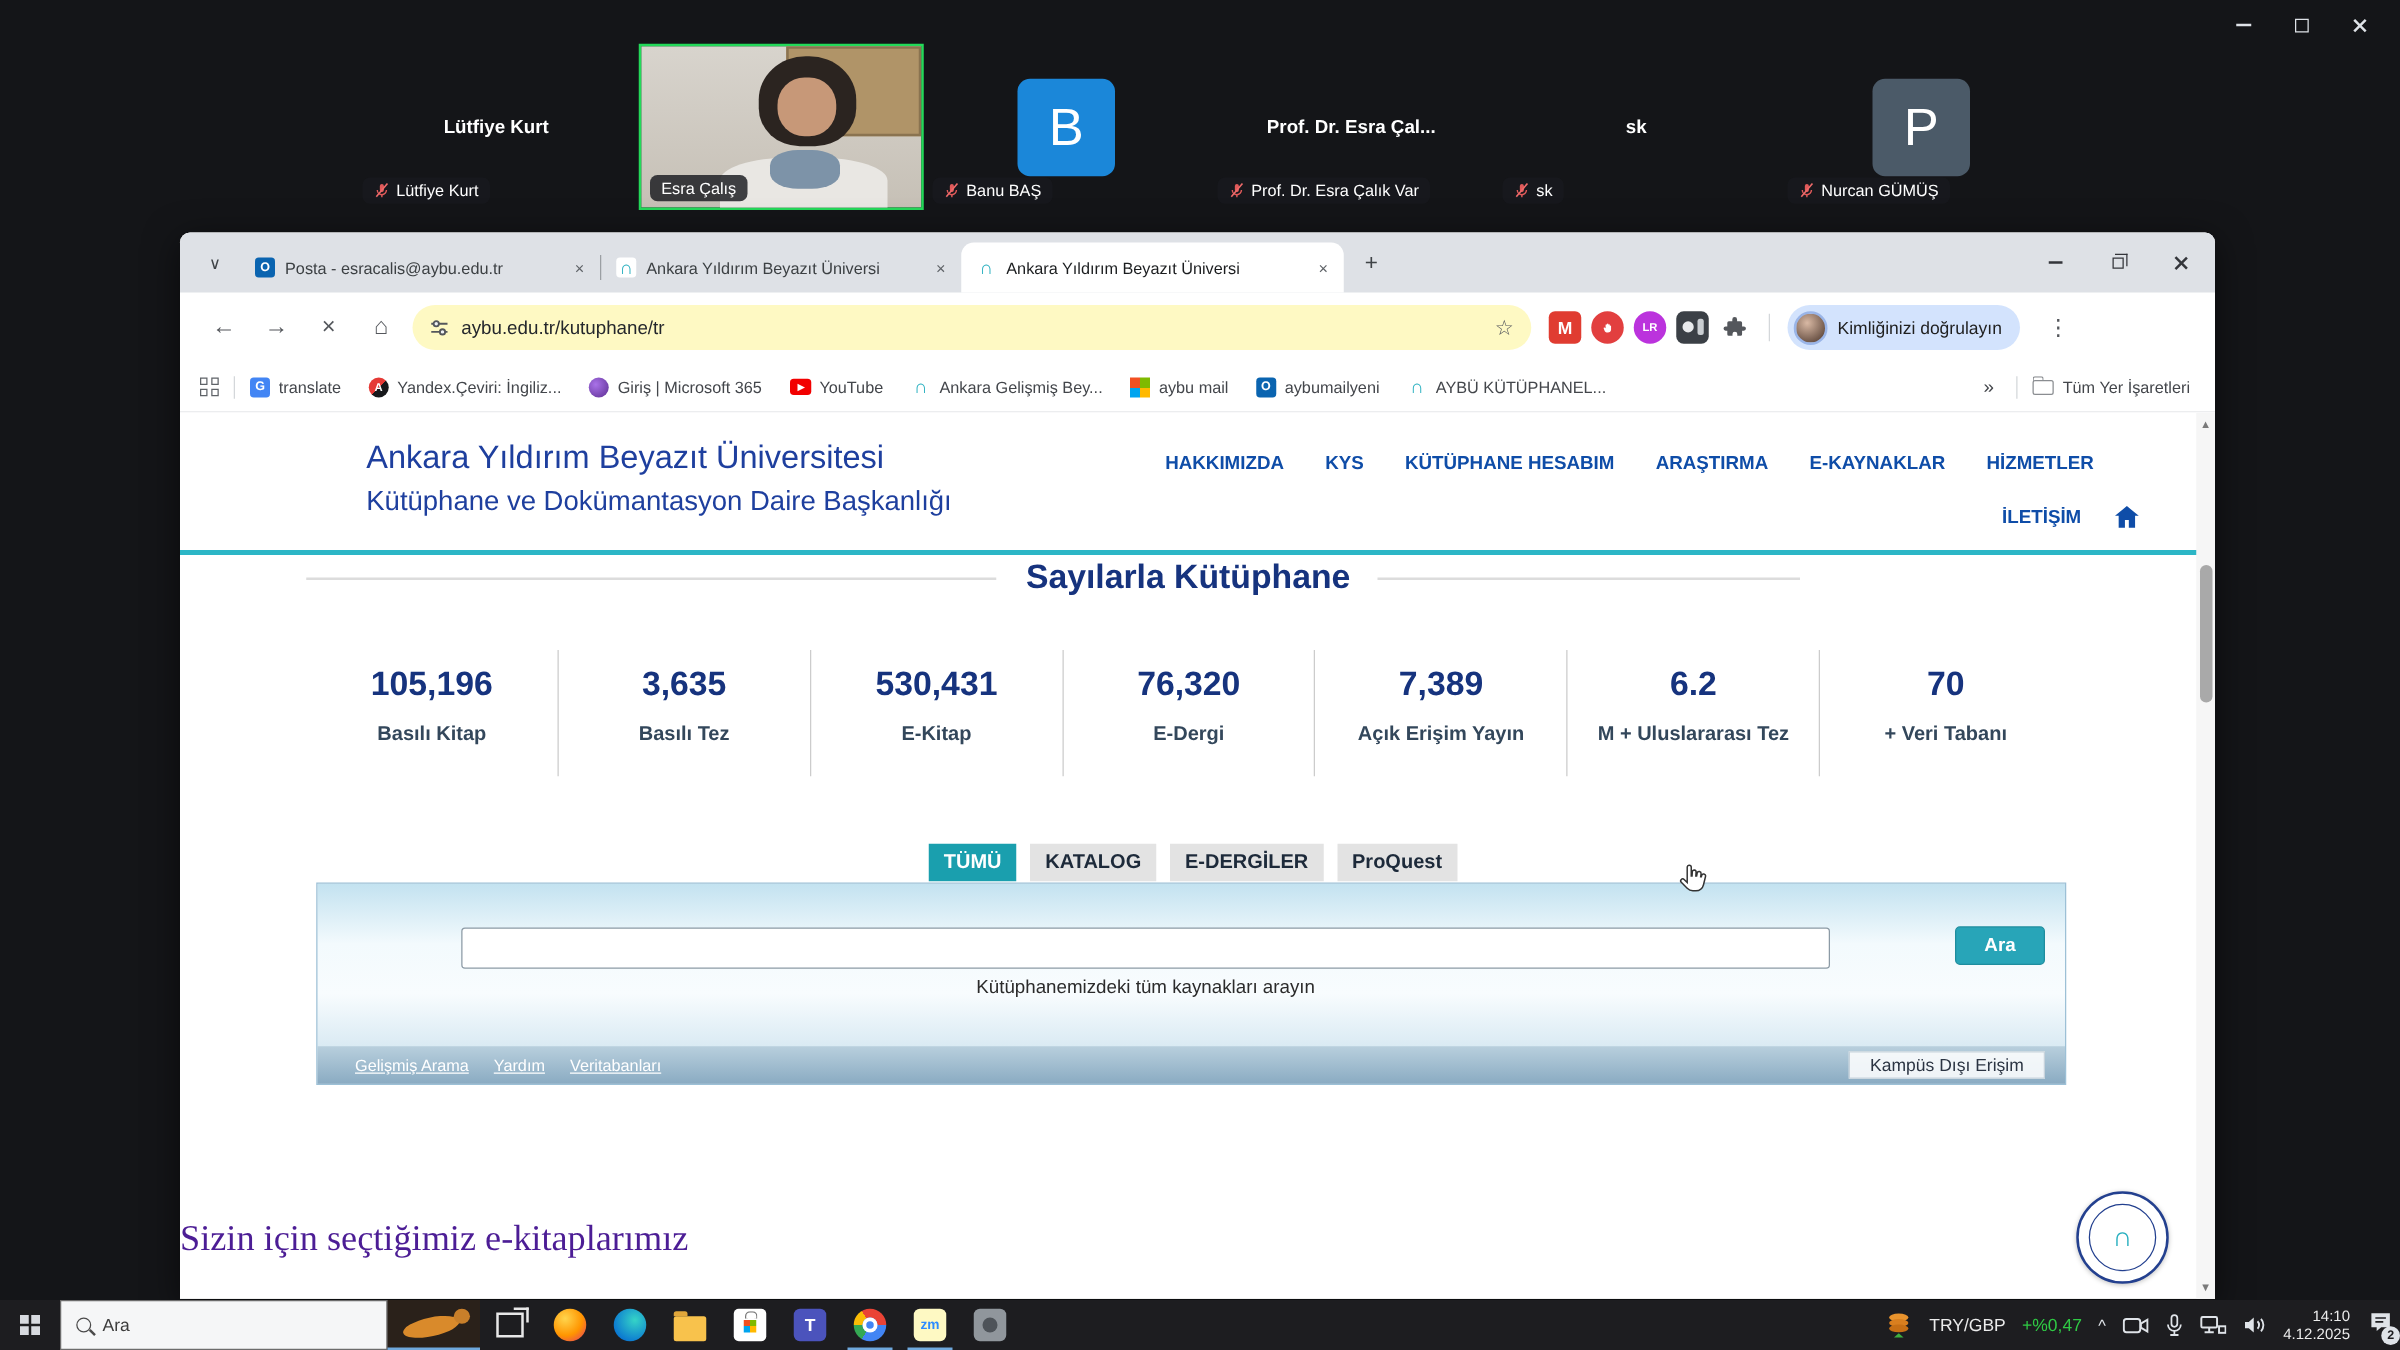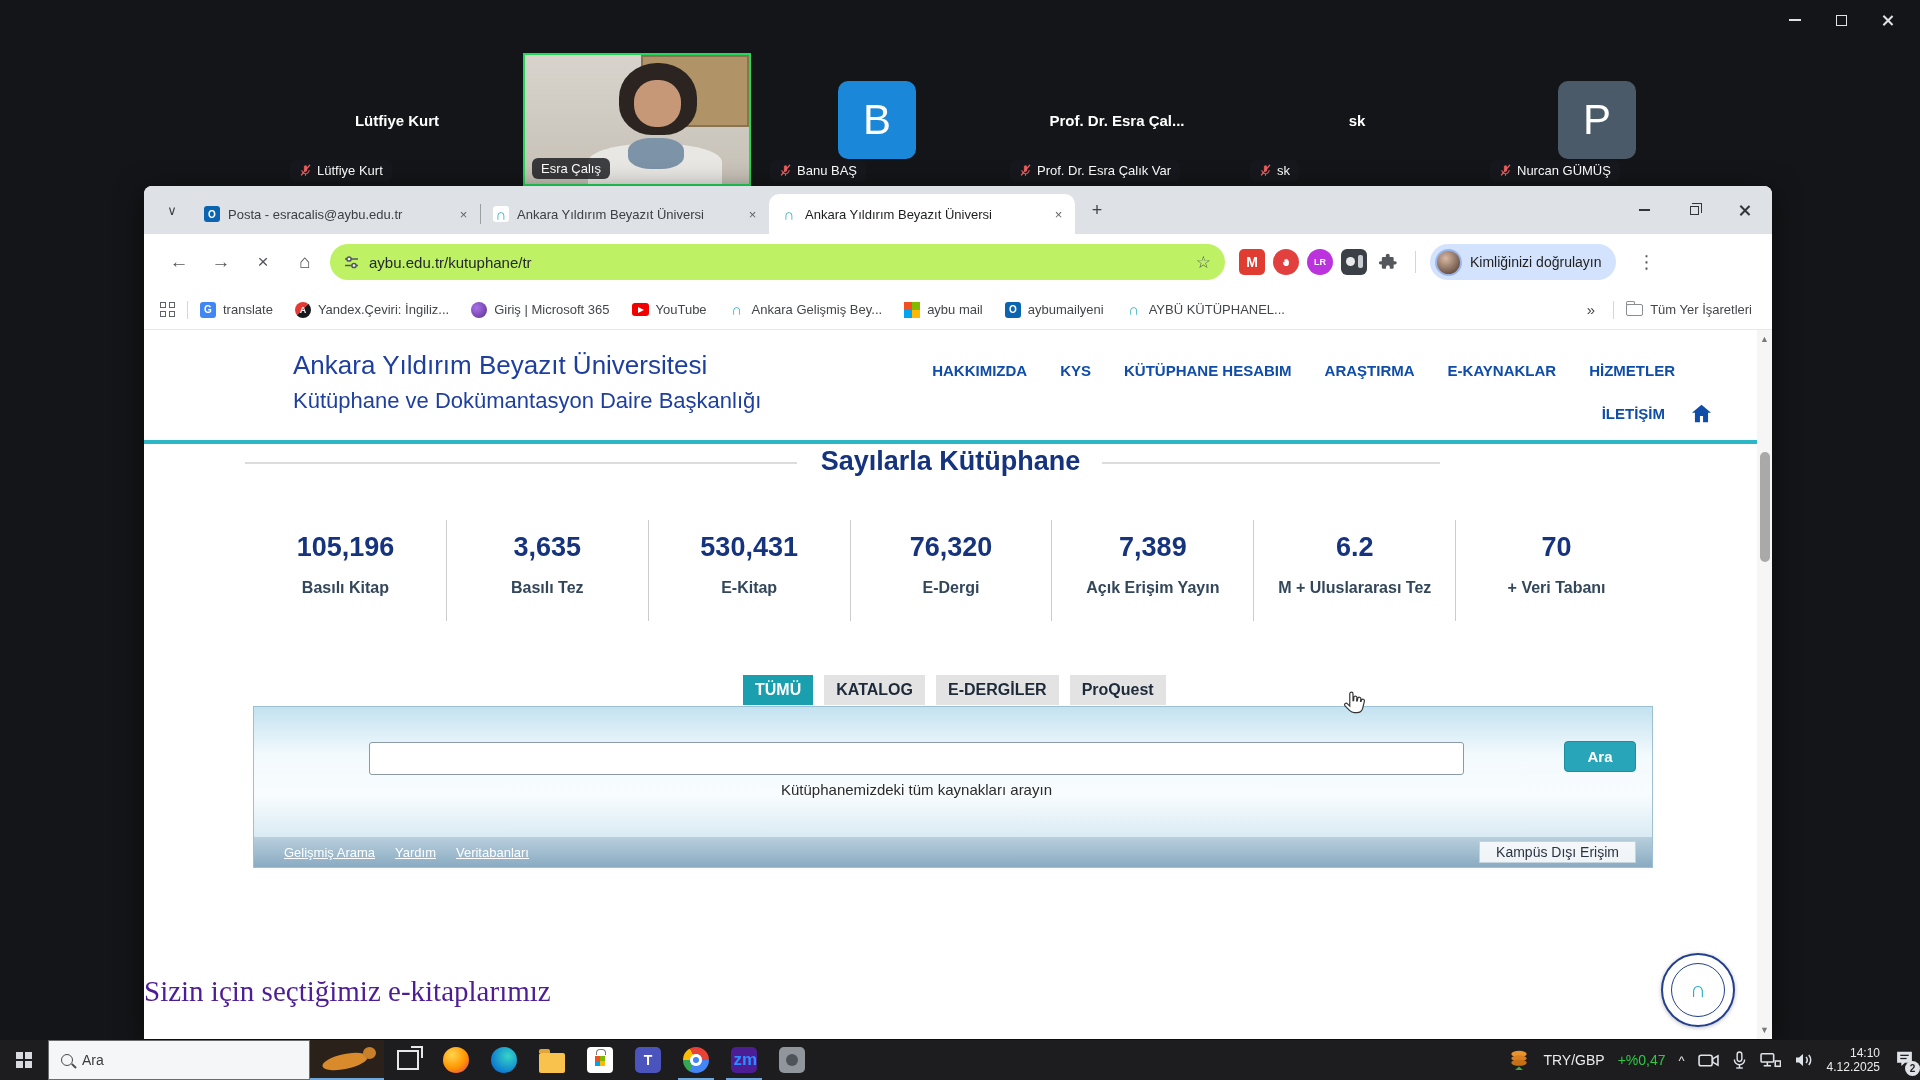--- a/index.html
+++ b/index.html
@@ -7,21 +7,21 @@
 body{background:#141518;font-family:"Liberation Sans",sans-serif;position:relative}
 
 
 .zoom-ctls{position:absolute;top:10px;right:24px;display:flex;gap:28px;align-items:center;height:20px}
 .zctl{width:18px;height:18px;display:flex;align-items:center;justify-content:center;cursor:pointer}
 .zmin{width:12px;height:2px;background:#dfe3e8}
 .zmax{width:11px;height:11px;border:1.6px solid #dfe3e8}
 .zclose{position:relative;width:13px;height:13px}
 .zclose::before,.zclose::after{content:"";position:absolute;left:6px;top:0;width:1.8px;height:13px;background:#dfe3e8}
 .zclose::before{transform:rotate(45deg)}.zclose::after{transform:rotate(-45deg)}
-.tiles{position:absolute;left:283px;top:53px;display:flex;gap:12px}
+.tiles{position:absolute;left:283px;top:35px;display:flex;gap:0}
 .tile{width:228px;height:133px;position:relative}
 .tile-center{position:absolute;left:0;right:0;top:50%;transform:translateY(-50%);text-align:center;color:#fff;font-size:15px;font-weight:600}
 .avatarbox{position:absolute;left:50%;top:50%;transform:translate(-50%,-50%);width:78px;height:78px;border-radius:10px;display:flex;align-items:center;justify-content:center;color:#fff;font-size:42px;font-weight:400}
 .avatar-b{background:#1b87d9}.avatar-p{background:#4b5a68}
 .pill{position:absolute;left:7px;bottom:5px;background:rgba(25,26,30,.82);border-radius:6px;padding:3px 9px;display:flex;align-items:center;gap:5px;color:#fff;font-size:13px;white-space:nowrap}
 .vtile{border:2px solid #23d959;background:linear-gradient(180deg,#d8d4cd,#c6c0b6);overflow:hidden}
 .cork{position:absolute;left:52%;top:0;width:48%;height:56%;background:#b09468;border:2px solid #8a7350}
 .hair{position:absolute;left:42%;top:6%;width:35%;height:56%;background:#2b2420;border-radius:48% 48% 42% 42%}
 .face{position:absolute;left:48.5%;top:19%;width:21%;height:37%;background:#c79878;border-radius:46%}
 .shirt{position:absolute;left:28%;top:69%;width:60%;height:34%;background:#e9e7e3;border-radius:42% 42% 0 0}
@@ -42,21 +42,21 @@
 .bctl{width:16px;height:16px;display:flex;align-items:center;justify-content:center;cursor:pointer}
 .bmin{width:11px;height:1.6px;background:#33353a}
 .brestore{width:9px;height:9px;border:1.3px solid #33353a;position:relative;background:#dee1e6}
 .brestore::before{content:"";position:absolute;left:1.5px;top:-3.5px;width:9px;height:9px;border:1.3px solid #33353a;border-bottom:none;border-left:none}
 .bclose{position:relative;width:13px;height:13px}
 .bclose::before,.bclose::after{content:"";position:absolute;left:6px;top:0;width:1.6px;height:13px;background:#33353a}
 .bclose::before{transform:rotate(45deg)}.bclose::after{transform:rotate(-45deg)}
 
 .toolbar{height:56px;background:#fff;display:flex;align-items:center;padding:0 14px}
 .navbtn{width:42px;height:42px;display:flex;align-items:center;justify-content:center;font-size:19px;color:#54575c;cursor:pointer}
-.addr{width:895px;height:36px;border-radius:18px;background:#bef264;display:flex;align-items:center;padding:0 14px;gap:10px;margin-left:4px}
+.addr{width:895px;height:36px;border-radius:18px;background:#fef9c3;display:flex;align-items:center;padding:0 14px;gap:10px;margin-left:4px}
 .url{font-size:15px;color:#24272c}
 .tune{flex:none}
 .star{margin-left:auto;font-size:17px;color:#54575c;cursor:pointer}
 .extrow{display:flex;align-items:center;gap:8px;margin-left:14px}
 .ext{width:26px;height:26px;display:flex;align-items:center;justify-content:center;font-weight:bold;color:#fff;cursor:pointer;flex:none}
 .ext-mendeley{background:#e03c31;border-radius:5px;font-size:14px}
 .ext-adblock{background:#e23f3f;border-radius:50%}
 .ext-lr{background:#bb33dd;border-radius:50%;font-size:9px}
 .ext-dark{background:#3b4046;border-radius:6px;position:relative}
 .ext-dark::before{content:"";position:absolute;left:5px;top:8px;width:9px;height:9px;border-radius:50%;background:#e8eaec}
@@ -141,21 +141,21 @@
 .tb-ff{border-radius:50%;background:radial-gradient(circle at 35% 30%,#ffd54d,#ff9500 55%,#e3336d 100%)}
 .tb-edge{border-radius:50%;background:radial-gradient(circle at 65% 35%,#35d4c7,#0b78d1 75%)}
 .tb-folder{width:26px;height:20px;background:#f8c24c;border-radius:2px;position:relative;margin-top:5px}
 .tb-folder::before{content:"";position:absolute;left:0;top:-4px;width:11px;height:4px;background:#e0a63a;border-radius:2px 2px 0 0}
 .tb-store{background:#fff;border-radius:4px;position:relative}
 .tb-store::before{content:"";position:absolute;left:8px;top:9px;width:10px;height:10px;background:conic-gradient(#7fba00 0 25%,#ffb900 0 50%,#00a4ef 0 75%,#f25022 0)}
 .tb-store::after{content:"";position:absolute;left:9px;top:2px;width:8px;height:5px;border:1.6px solid #777;border-bottom:none;border-radius:4px 4px 0 0}
 .tb-teams{background:#4b53bc;border-radius:5px;color:#fff;font-size:14px;font-weight:bold;display:flex;align-items:center;justify-content:center}
 .tb-chrome{border-radius:50%;background:conic-gradient(from -30deg,#ea4335 0 120deg,#4285f4 0 240deg,#34a853 0 300deg,#fbbc05 0);position:relative}
 .tb-chrome::after{content:"";position:absolute;left:7px;top:7px;width:12px;height:12px;border-radius:50%;background:#fff;box-shadow:inset 0 0 0 3px #fff,inset 0 0 0 12px #4285f4}
-.tb-zm{background:#4c1d95;border-radius:5px;color:#2d8cff;font-size:17px;font-weight:bold;display:flex;align-items:center;justify-content:flex-end}
+.tb-zm{background:#fef9c3;border-radius:5px;color:#2d8cff;font-size:11px;font-weight:bold;display:flex;align-items:center;justify-content:center}
 .tb-gray{background:#90969c;border-radius:5px;position:relative}
 .tb-gray::before{content:"";position:absolute;left:7px;top:7px;width:12px;height:12px;border-radius:50%;background:#4e5359}
 .openind{position:absolute;bottom:0;left:6px;right:6px;height:2px;background:#6fa8dc}
 .tray{margin-left:auto;display:flex;align-items:center;gap:13px;padding-right:6px;color:#e8eaec}
 .tpair{font-size:14px;color:#ececec}
 .tchange{font-size:14px;color:#2fca44}
 .tcaret{font-size:13px;color:#dfe3e8;cursor:pointer}
 .clockblk{text-align:right;font-size:12px;line-height:14px;color:#ececec;cursor:pointer}
 .notifwrap{position:relative;cursor:pointer;margin-left:2px}
 .badge{position:absolute;right:-6px;bottom:-4px;width:15px;height:15px;border-radius:50%;background:#dfe3e8;color:#1d1d20;font-size:10px;font-weight:bold;display:flex;align-items:center;justify-content:center}

